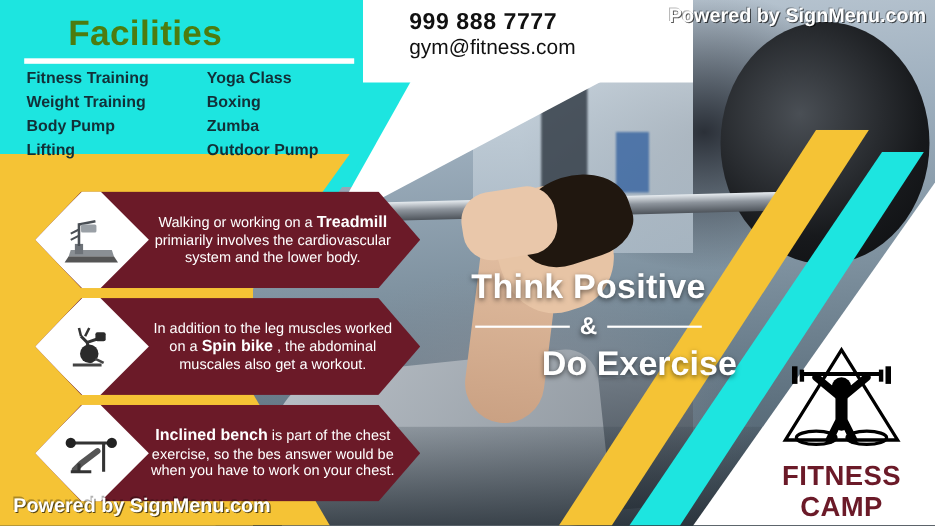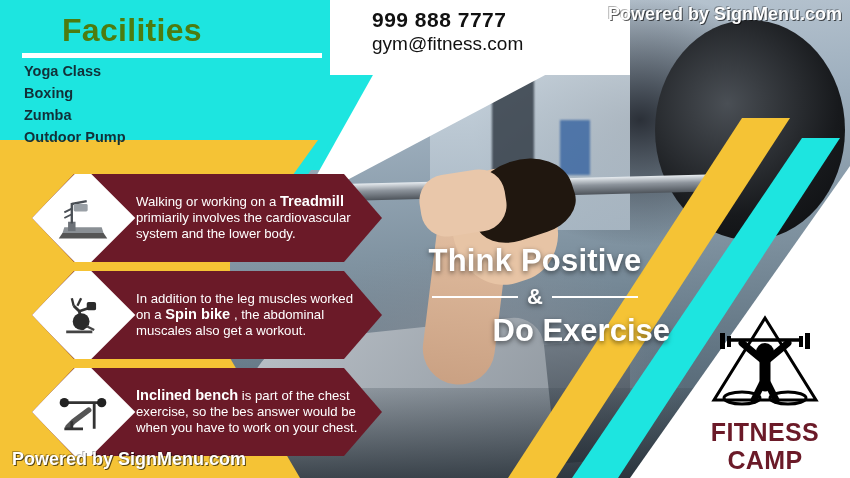--- a/index.html
+++ b/index.html
@@ -89,21 +89,21 @@
       background:#6B1A28;
       clip-path:polygon(0 44px, 42px 0, 312px 0, 350px 44px, 312px 88px, 42px 88px);
       display:flex; align-items:center; }
   .card1 { top:174px; }
   .card2 { top:271px; }
   .card3 { top:368px; }
   .card-diamond { position:absolute; left:14px; top:7px; width:74px; height:74px;
       background:#fff; transform:rotate(45deg); display:flex; align-items:center; justify-content:center; }
   .card-icon { transform:rotate(-45deg); width:56px; height:46px; }
   .card-text { position:absolute; left:104px; right:22px; color:#fff;
-      font-size:13.2px; line-height:15.8px; }
+      font-size:13.2px; line-height:15.8px;text-align:center; }
   .card-text b { font-weight:bold; font-size:14.6px; }
 
   
   .tagline { position:absolute; left:400px; top:243px; width:270px; text-align:center;
       color:#fff; text-shadow:0 2px 5px rgba(0,0,0,.55); }
   .tag-l1 { font-size:31px; font-weight:bold; letter-spacing:.2px; }
   .tag-mid { display:flex; align-items:center; justify-content:center; gap:9px; margin:5px 0 3px; }
   .tag-mid .bar { height:2px; background:#fff; width:86px; }
   .tag-amp { font-size:22px; font-weight:bold; }
   .tag-l2 { font-size:31px; font-weight:bold;text-align:right; }
@@ -148,20 +148,26 @@
   <div class="yellow-bottom"></div>
   <div class="white-wedge2"></div>
   <div class="white-wedge"></div>
   <div class="br-yellow"></div>
   <div class="br-cyan"></div>
   <div class="br-white"></div>
 
   <div class="facilities-title">Facilities</div>
   <div class="facilities-rule"></div>
   <div class="fac-cols">
+    <div class="fac-col">
+      <div class="fac-item">Fitness Training</div>
+      <div class="fac-item">Weight Training</div>
+      <div class="fac-item">Body Pump</div>
+      <div class="fac-item">Lifting</div>
+    </div>
     <div class="fac-col">
       <div class="fac-item">Yoga Class</div>
       <div class="fac-item">Boxing</div>
       <div class="fac-item">Zumba</div>
       <div class="fac-item">Outdoor Pump</div>
     </div>
   </div>
 
   <div class="contact">
     <div class="phone">999 888 7777</div>

